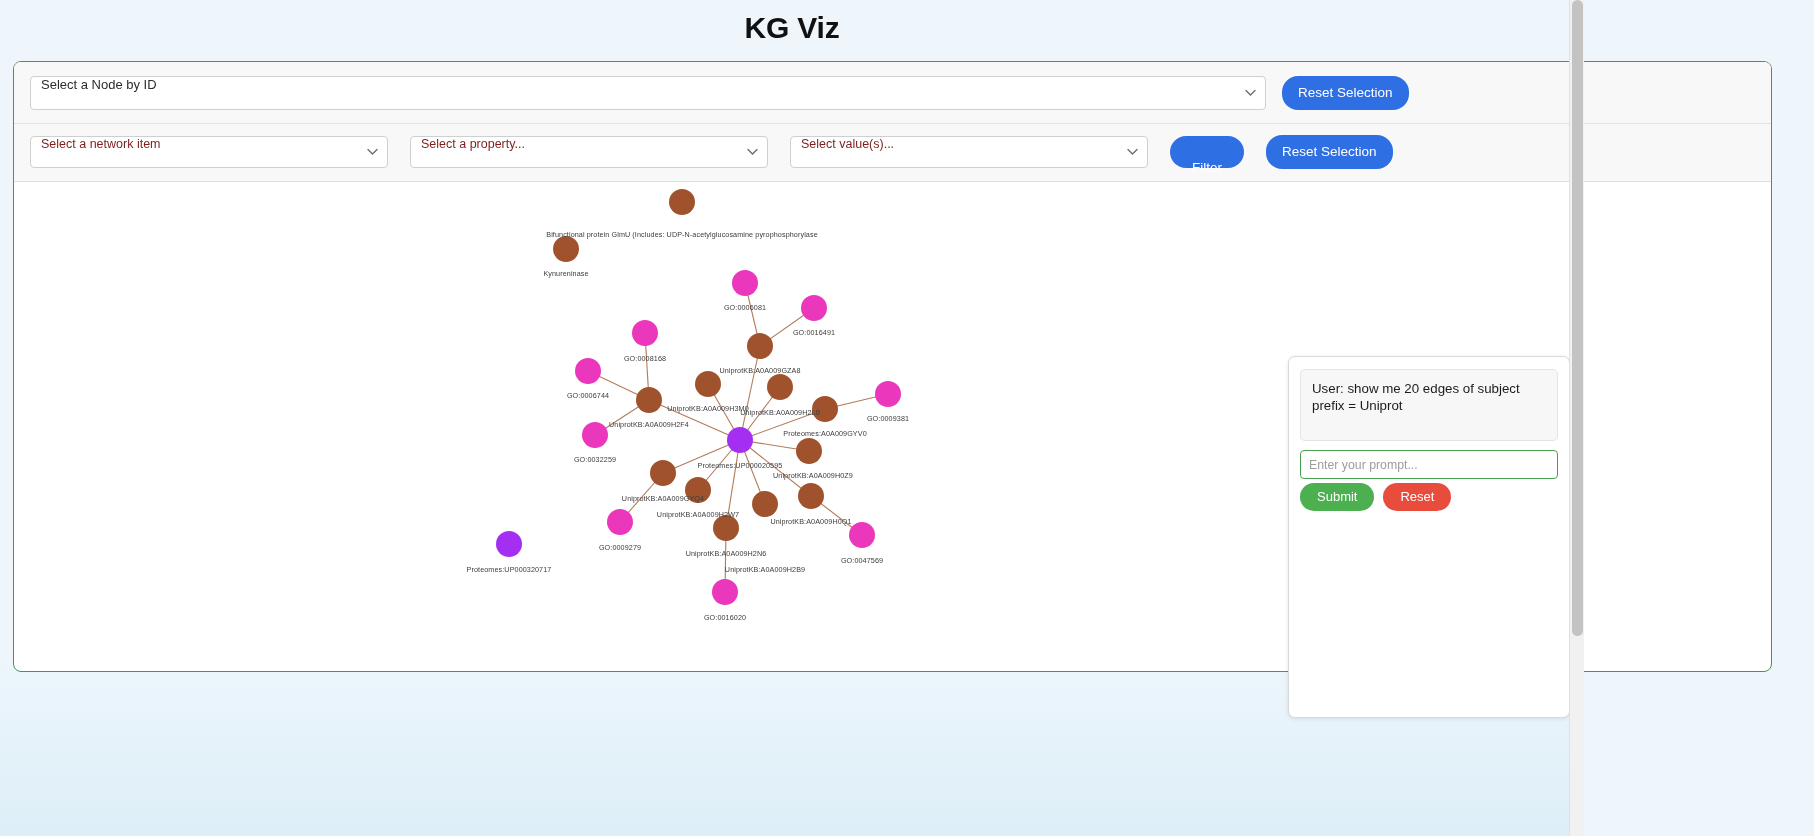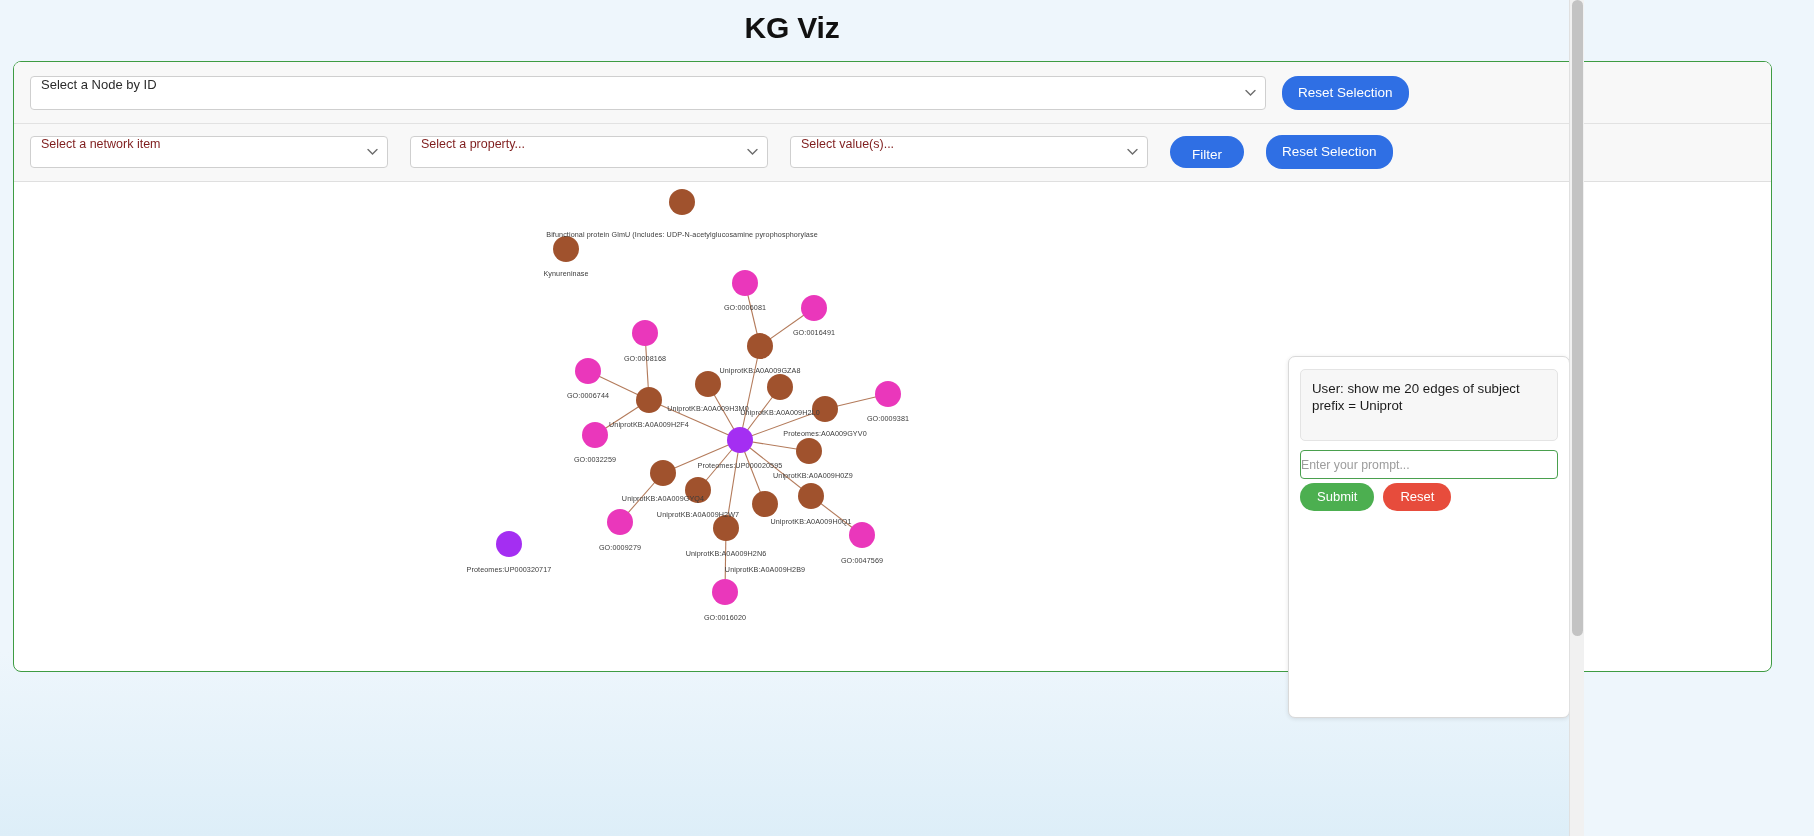--- a/index.html
+++ b/index.html
@@ -97,21 +97,21 @@
     font-size: 13.5px;
     font-family: "Liberation Sans", sans-serif;
     cursor: pointer;
     padding: 0 14px;
     height: 32px;
     line-height: 32px;
     white-space: nowrap;
   }
   .btn-blue { background: #2f6fe4; }
   .btn-reset-top { height: 34px; line-height: 34px; padding: 0 16px; }
-  .btn-filter { padding: 3px 22px; }
+  .btn-filter { padding: 16px 22px; }
   .btn-reset2 { padding: 0 16px; height: 34px; line-height: 34px; }
 
   
   .graph-wrap {
     position: relative;
     width: 100%;
     height: 467px;
     background: #ffffff;
     overflow: hidden;
   }
@@ -148,21 +148,21 @@
     font-size: 13.3px;
     line-height: 1.28;
     color: #1b1b1b;
   }
   .chat-input {
     margin-top: 9px;
     width: 100%;
     height: 29px;
     border: 1px solid #4aa04e;
     border-radius: 4px;
-    padding: 0 0;
+    padding: 0 8px;
     font-size: 12.3px;
     color: #333;
     font-family: "Liberation Sans", sans-serif;
     outline: none;
     background: #fff;
   }
   .chat-input::placeholder { color: #9d9d9d; }
   .chat-buttons { margin-top: 4px; display: flex; gap: 9px; }
   .btn-submit { background: #4caf50; padding: 0 17px; height: 28px; line-height:28px; font-size: 13px; }
   .btn-chat-reset { background: #e74c3c; padding: 0 17px; height: 28px; line-height:28px; font-size: 13px; }

